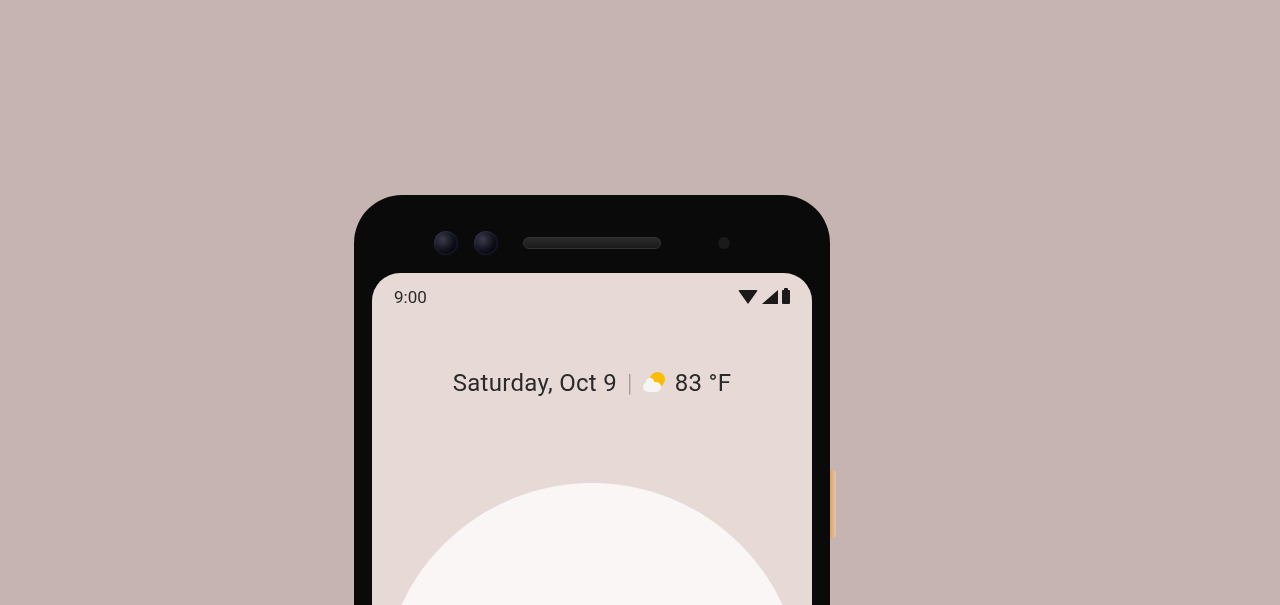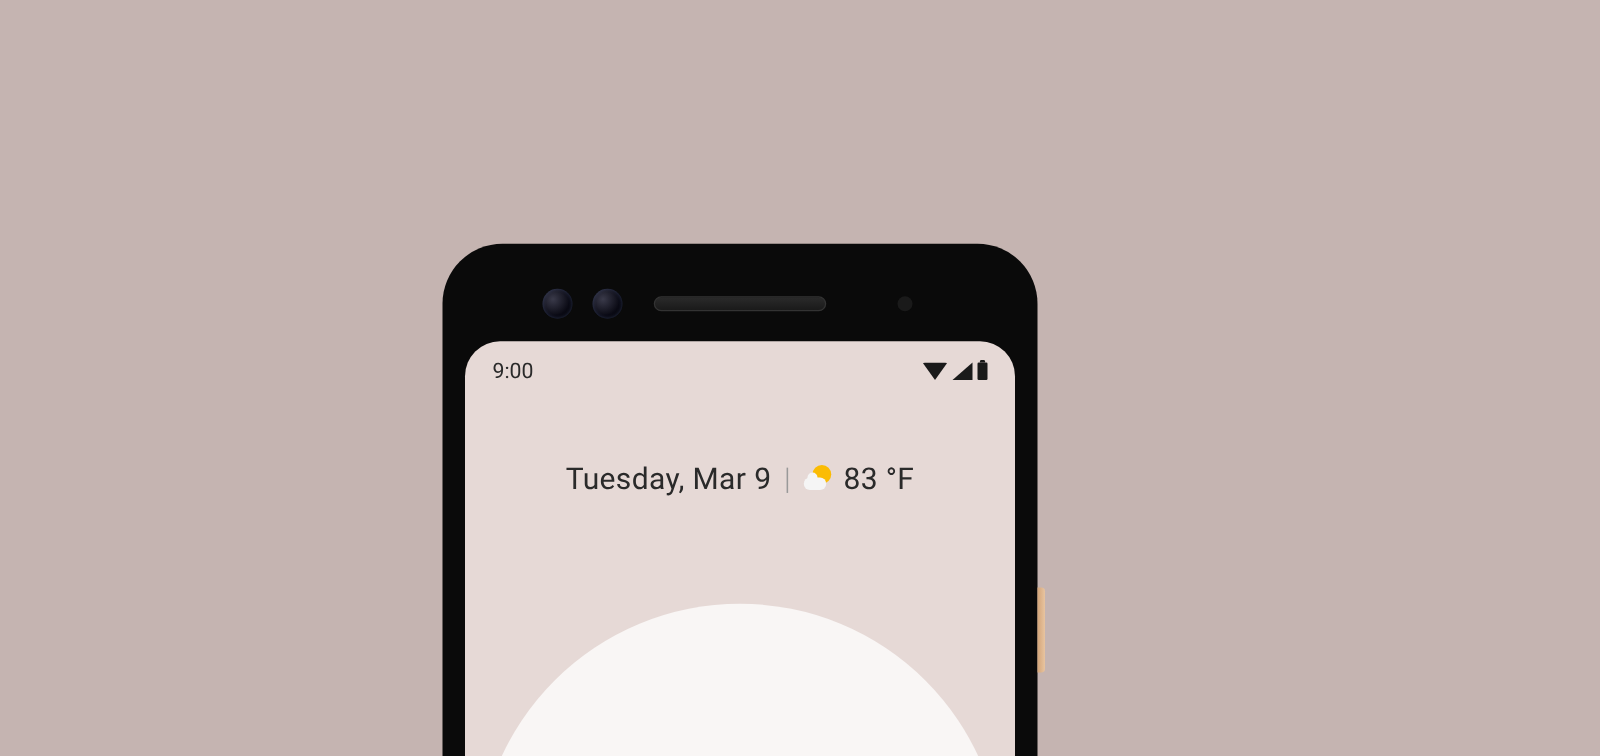--- a/index.html
+++ b/index.html
@@ -235,21 +235,21 @@
       <div class="status-bar">
         <span class="status-time">9:00</span>
         <div class="status-icons">
           <div class="wifi-icon"></div>
           <div class="signal-icon"></div>
           <div class="battery-icon"></div>
         </div>
       </div>
 
       <div class="date-weather-widget">
-        <span>Tuesday, Mar 9</span>
+        <span>Saturday, Oct 9</span>
         <span class="divider">|</span>
         <span class="weather-icon">
           <span class="weather-sun"></span>
           <span class="weather-cloud"></span>
         </span>
         <span>83 °F</span>
       </div>
 
       <div class="wallpaper-circle"></div>
 

